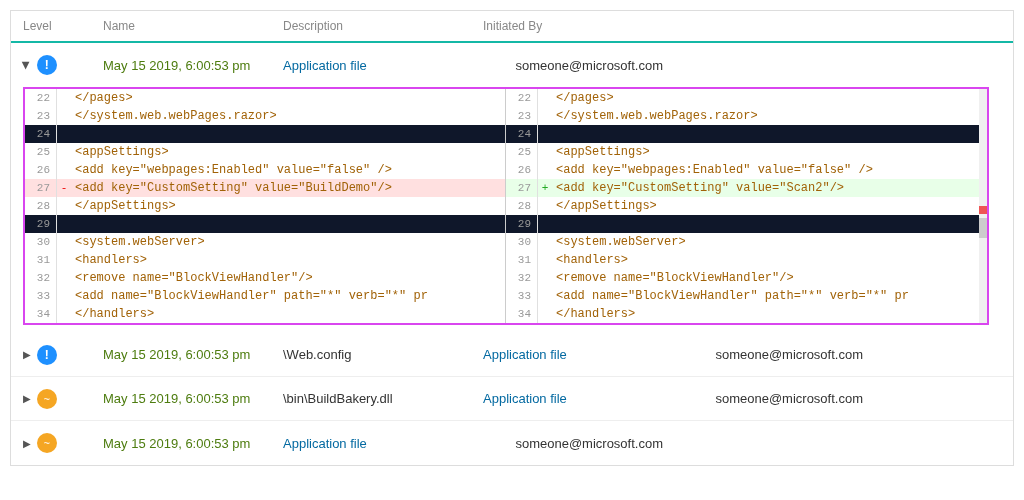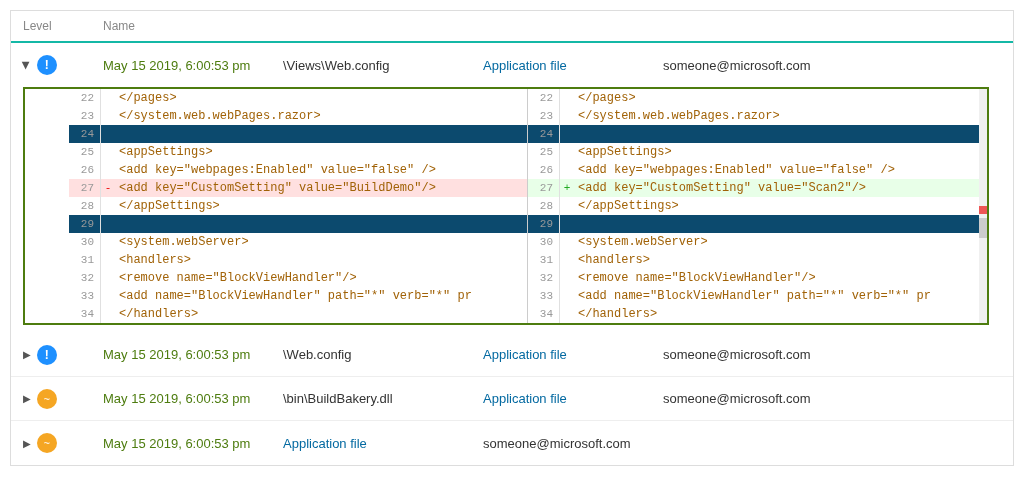--- a/index.html
+++ b/index.html
@@ -78,28 +78,27 @@
       display: flex;
       align-items: center;
       justify-content: center;
       color: white;
       font-size: 11px;
       flex-shrink: 0;
     }
 
     
     .diff-panel {
-      border: 2px solid #4d7c0f;
+      border: 2px solid #d946ef;
       margin: 0 24px 8px 12px;
       display: grid;
       grid-template-columns: 1fr 1fr;
       font-family: 'Courier New', Courier, monospace;
       font-size: 12px;
       overflow: hidden;
-      padding-left: 44px;
     }
 
     .diff-side {
       overflow: hidden;
       border-right: 1px solid #ccc;
     }
 
     .diff-side:last-child {
       border-right: none;
     }
@@ -113,21 +112,21 @@
 
     .diff-line.removed {
       background: #ffe0e0;
     }
 
     .diff-line.added {
       background: #e8ffe8;
     }
 
     .diff-line.empty {
-      background: #0c4a6e;
+      background: #0f172a;
     }
 
     .line-num {
       width: 32px;
       min-width: 32px;
       color: #999;
       text-align: right;
       padding-right: 6px;
       font-size: 11px;
       border-right: 1px solid #e0e0e0;
@@ -180,39 +179,40 @@
       position: absolute;
       right: 0;
       top: 50%;
       width: 8px;
       height: 8px;
       background: #e55;
     }
     .col-time { color: #4d7c0f; }
     .col-name { color: #333; }
     .col-desc { color: #0369a1; }
-    .col-initiated { color: #333; }
+    .col-initiated { color: #333; text-align: right; }
   </style>
 </head>
 <body>
 
 <div class="table-container">
 
   <div class="table-header">
     <span>Level</span>
     <span>Name</span>
+    <span>Description</span>
+    <span>Initiated By</span>
   </div>
 
   <div class="table-row expanded">
     <div class="level-cell">
       <span class="chevron down">▶</span>
       <span class="badge-info">!</span>
     </div>
     <span class="col-time">May 15 2019, 6:00:53 pm</span>
-    <span class="col-name">\Views\Web.config</span>
     <span class="col-desc">Application file</span>
     <span class="col-initiated">someone@microsoft.com</span>
   </div>
 
   <div class="diff-panel" id="diff-panel">
     <div class="diff-side" id="diff-left">
         <div class="diff-line">
           <span class="line-num">22</span>
           <span class="line-marker"></span>
           <span class="line-content">    &lt;/pages&gt;</span>

